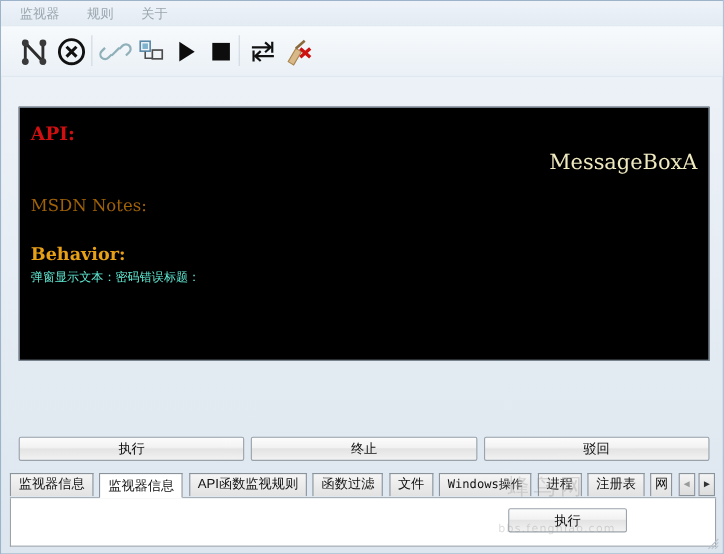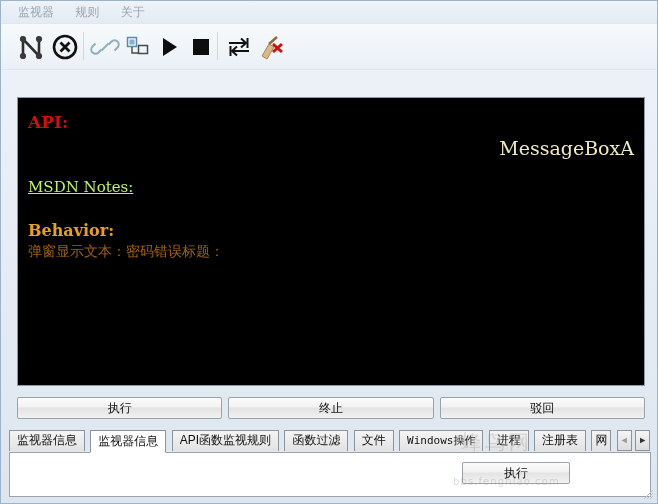--- a/index.html
+++ b/index.html
@@ -62,20 +62,21 @@
   #btn-min  { right: 71px; }
   #btn-max  { right: 40px; }
   #btn-close{ right: 9px; }
 
   
   #menu-bar {
     height: 22px;
     background: linear-gradient(#eef3f9, #e3ebf3);
     border-bottom: 1px solid #dfe7ef;
     padding-left: 8px;
+    font-family: Liberation Mono, monospace;
   }
   .menu-item {
     display: inline-block;
     padding: 3px 9px 3px 9px;
     font-size: 12px;
     color: #9aa5ae;
     white-space: nowrap;
   }
 
   
@@ -98,21 +99,21 @@
     position: absolute;
     top: 8px;
     width: 1px; height: 28px;
     background: #cfd8e1;
   }
 
   
   #console-panel {
     position: absolute;
     left: 16px; top: 96px;
-    width: 628px; height: 289px;
+    width: 628px; height: 231px;
     background: #000000;
     border: 1px solid #8a9aa8;
     box-sizing: border-box;
     overflow: hidden;
     font-family: "DejaVu Sans Mono", "Liberation Mono", monospace;
     padding: 8px 10px 12px 10px;
   }
   .c-api-label {
     color: #d01010;
     font-size: 17px;
@@ -122,46 +123,45 @@
     font-family: "DejaVu Serif", "Liberation Serif", serif;
   }
   .c-api-name {
     color: #f0eac0;
     font-size: 19px;
     line-height: 28px;
     font-family: "DejaVu Serif", "Liberation Serif", serif;
     text-align: right;
   }
   .c-section {
-    color: #bef264;
+    color: #a16207;
     font-size: 15px;
     line-height: 22px;
     margin-top: 14px;
     font-family: "DejaVu Serif", "Liberation Serif", serif;
-    text-decoration: underline;
   }
   .c-body {
     color: #1ec81e;
     font-size: 13px;
     line-height: 17.5px;
     white-space: pre-wrap;
     font-family: "DejaVu Sans Mono", "Liberation Mono", monospace;
     letter-spacing: -0.1px;
   }
   .c-behavior {
     color: #e8a016;
     font-size: 16px;
     font-weight: bold;
     line-height: 22px;
     margin-top: 22px;
     font-family: "DejaVu Serif", "Liberation Serif", serif;
   }
   .c-behavior-text {
-    color: #a16207;
-    font-size: 14px;
+    color: #5eead4;
+    font-size: 11px;
     line-height: 19px;
     font-family: "DejaVu Sans", sans-serif;
   }
 
   
   #action-row {
     position: absolute;
     left: 16px; top: 396px;
     width: 628px; height: 22px;
     display: flex;

